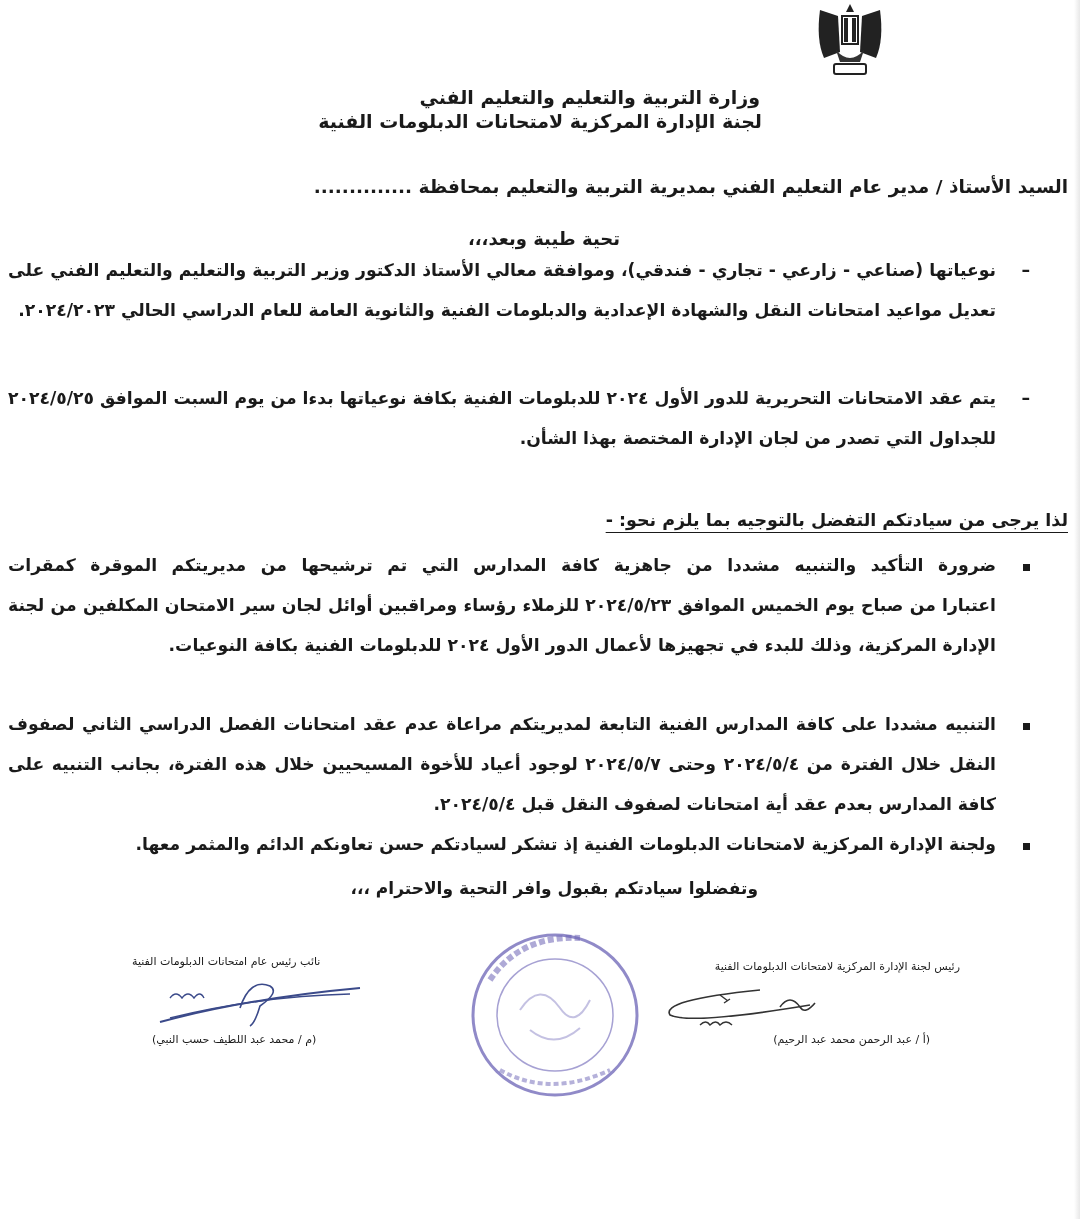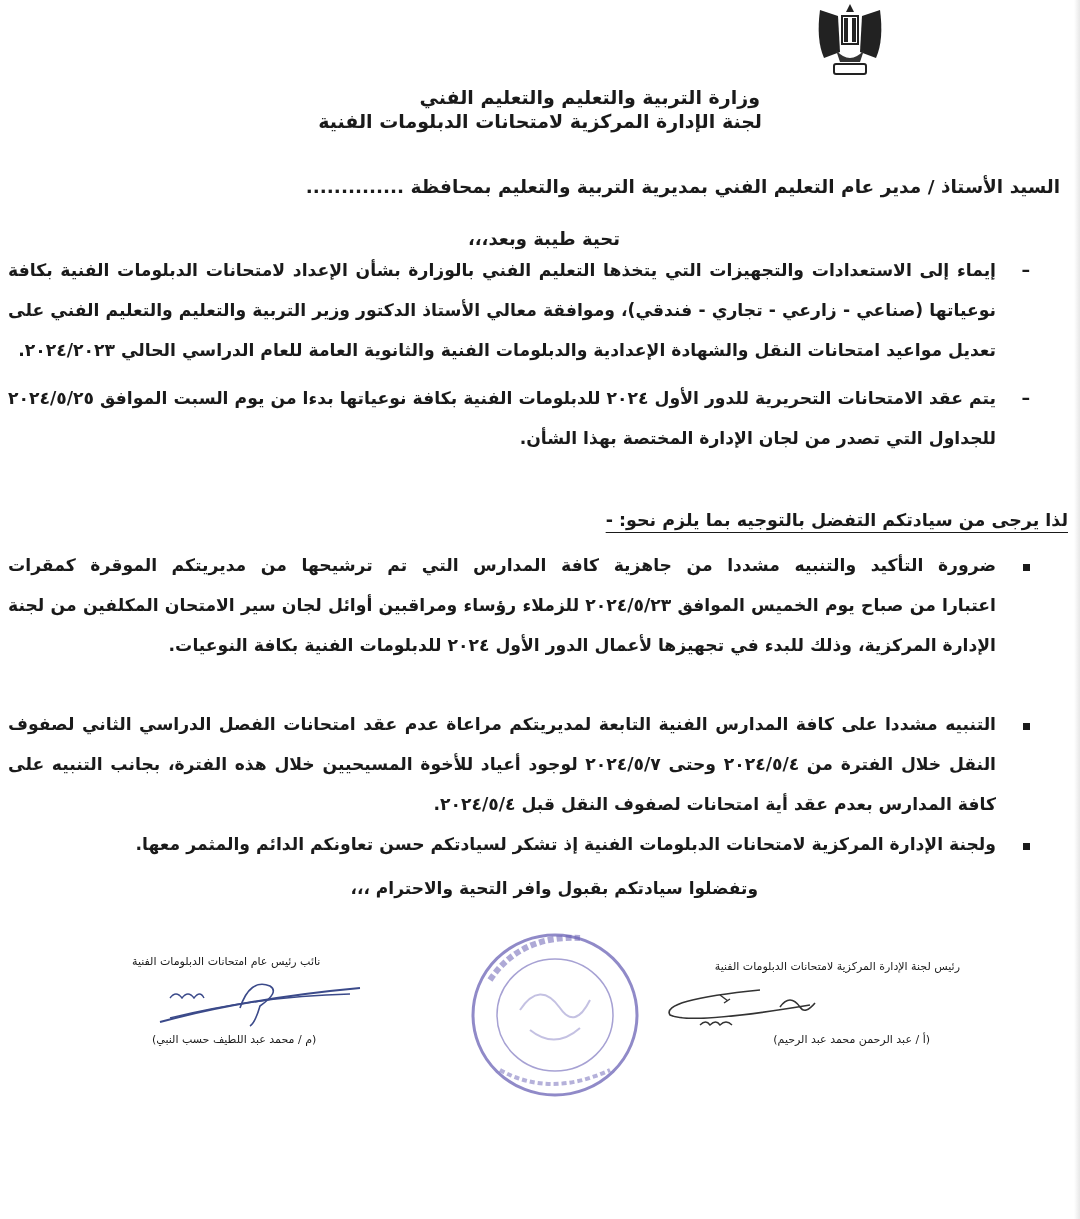--- a/index.html
+++ b/index.html
@@ -15,21 +15,21 @@
     
     .emblem { left: 810px; top: 0; width: 80px; height: 80px; }
 
     .hdr-line {
       right: 318px; font-weight: bold; font-size: 19px; letter-spacing: -0.3px; white-space: nowrap; text-align: center;
     }
     .hdr1 { top: 86px; right: 320px; }
     .hdr2 { top: 110px; right: 318px; }
 
     .addressee {
-      top: 176px; right: 0; width: 1080px; padding-right: 20px;
+      top: 176px; right: 0; width: 1080px; padding-right: 12px;
       font-weight: bold; font-size: 18.5px; white-space: nowrap; text-align: right;
     }
     .greeting {
       top: 228px; right: 460px; font-weight: bold; font-size: 18px; white-space: nowrap;
     }
 
     .para {
       right: 12px; width: 1060px; font-size: 17.2px; font-weight: bold;
       line-height: 40px; text-align: justify; text-align-last: right;
     }
@@ -95,21 +95,20 @@
 </div>
 
 <div class="abs hdr-line hdr1">وزارة التربية والتعليم والتعليم الفني</div>
 <div class="abs hdr-line hdr2">لجنة الإدارة المركزية لامتحانات الدبلومات الفنية</div>
 
 <div class="abs addressee">السيد الأستاذ / مدير عام التعليم الفني بمديرية التربية والتعليم بمحافظة ..............</div>
 <div class="abs greeting">تحية طيبة وبعد،،،</div>
 
 <div class="abs para dash-p1">
   <span class="marker">–</span>
-  <span class="line">إيماء إلى الاستعدادات والتجهيزات التي يتخذها التعليم الفني بالوزارة بشأن الإعداد لامتحانات الدبلومات الفنية بكافة</span>
   <span class="line">نوعياتها (صناعي - زارعي - تجاري - فندقي)، وموافقة معالي الأستاذ الدكتور وزير التربية والتعليم والتعليم الفني على</span>
   <span class="line last">تعديل مواعيد امتحانات النقل والشهادة الإعدادية والدبلومات الفنية والثانوية العامة للعام الدراسي الحالي ٢٠٢٤/٢٠٢٣.</span>
 </div>
 
 <div class="abs para dash-p2">
   <span class="marker">–</span>
   <span class="line">يتم عقد الامتحانات التحريرية للدور الأول ٢٠٢٤ للدبلومات الفنية بكافة نوعياتها بدءا من يوم السبت الموافق ٢٠٢٤/٥/٢٥</span>
   <span class="line last">للجداول التي تصدر من لجان الإدارة المختصة بهذا الشأن.</span>
 </div>
 

